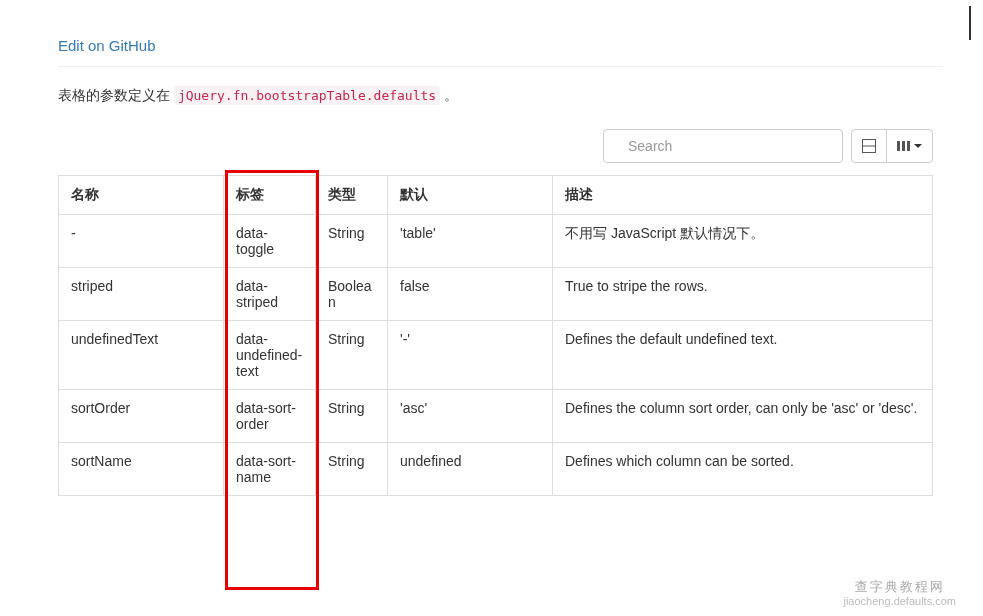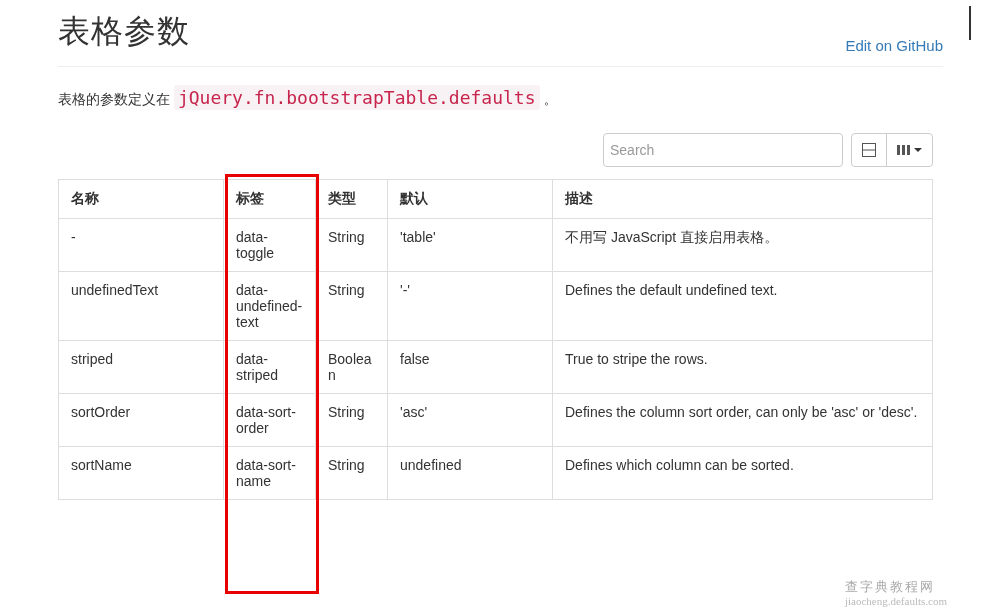--- a/index.html
+++ b/index.html
@@ -52,33 +52,33 @@
       font-size: 14px;
       color: #333;
       margin-bottom: 24px;
     }
     .intro code {
       color: #c7254e;
       background: #f9f2f4;
       padding: 2px 4px;
       border-radius: 3px;
       font-family: Menlo, Monaco, Consolas, monospace;
-      font-size: 18px;
+      font-size: 13px;
     }
     .toolbar {
       display: flex;
       justify-content: flex-end;
       align-items: center;
       gap: 8px;
       padding: 0 50px 12px 58px;
     }
     .search-input {
       width: 240px;
       height: 34px;
-      padding: 6px 6px;
+      padding: 6px 24px;
       border: 1px solid #ccc;
       border-radius: 4px;
       font-size: 14px;
       color: #555;
     }
     .search-input::placeholder { color: #999; }
     .btn-group { display: flex; }
     .btn {
       height: 34px;
       min-width: 36px;
@@ -146,38 +146,37 @@
       position: absolute;
       border: 3px solid #e60000;
       pointer-events: none;
       left: 225px;
       top: -5px;
       width: 94px;
       height: 420px;
     }
     .watermark {
       position: absolute;
-      right: 36px;
+      right: 27px;
       bottom: 8px;
       font-size: 11px;
       color: #bbb;
-      text-align: left;
+      text-align: center;
       line-height: 1.2;
-      font-family: Liberation Serif, serif;
+      font-family: Liberation Sans, sans-serif;
     }
     .watermark .line1 { font-size: 13px; letter-spacing: 2px; color: #aaa; }
   </style>
 </head>
 <body>
 
 <div class="container">
   <div class="separator-bar"></div>
 
   <div class="header-row">
-    <h1>表格参数</h1>
     <a href="#" class="edit-link">Edit on GitHub</a>
   </div>
 
   <hr class="divider">
 
   <p class="intro">
     <span>表格的参数定义在 </span><code>jQuery.fn.bootstrapTable.defaults</code><span> 。</span>
   </p>
 
   <div class="toolbar">
@@ -215,37 +214,37 @@
           <th>默认</th>
           <th>描述</th>
         </tr>
       </thead>
       <tbody>
         <tr>
           <td>-</td>
           <td>data-toggle</td>
           <td>String</td>
           <td>'table'</td>
-          <td>不用写 JavaScript 直接启用表格。</td>
-        </tr>
-        <tr>
-          <td>undefinedText</td>
-          <td>data-undefined-text</td>
-          <td>String</td>
-          <td>'-'</td>
-          <td>Defines the default undefined text.</td>
+          <td>不用写 JavaScript 默认情况下。</td>
         </tr>
         <tr>
           <td>striped</td>
           <td>data-striped</td>
           <td>Boolean</td>
           <td>false</td>
           <td>True to stripe the rows.</td>
         </tr>
         <tr>
+          <td>undefinedText</td>
+          <td>data-undefined-text</td>
+          <td>String</td>
+          <td>'-'</td>
+          <td>Defines the default undefined text.</td>
+        </tr>
+        <tr>
           <td>sortOrder</td>
           <td>data-sort-order</td>
           <td>String</td>
           <td>'asc'</td>
           <td>Defines the column sort order, can only be 'asc' or 'desc'.</td>
         </tr>
         <tr>
           <td>sortName</td>
           <td>data-sort-name</td>
           <td>String</td>

